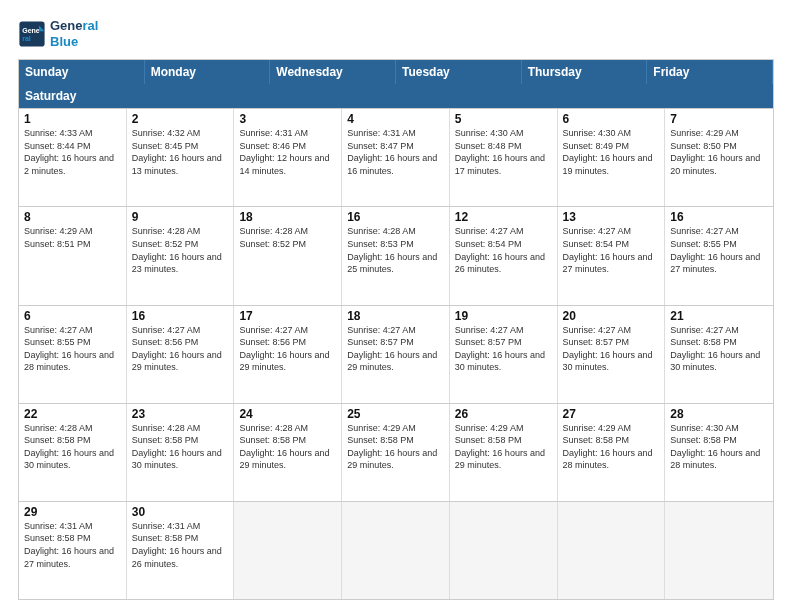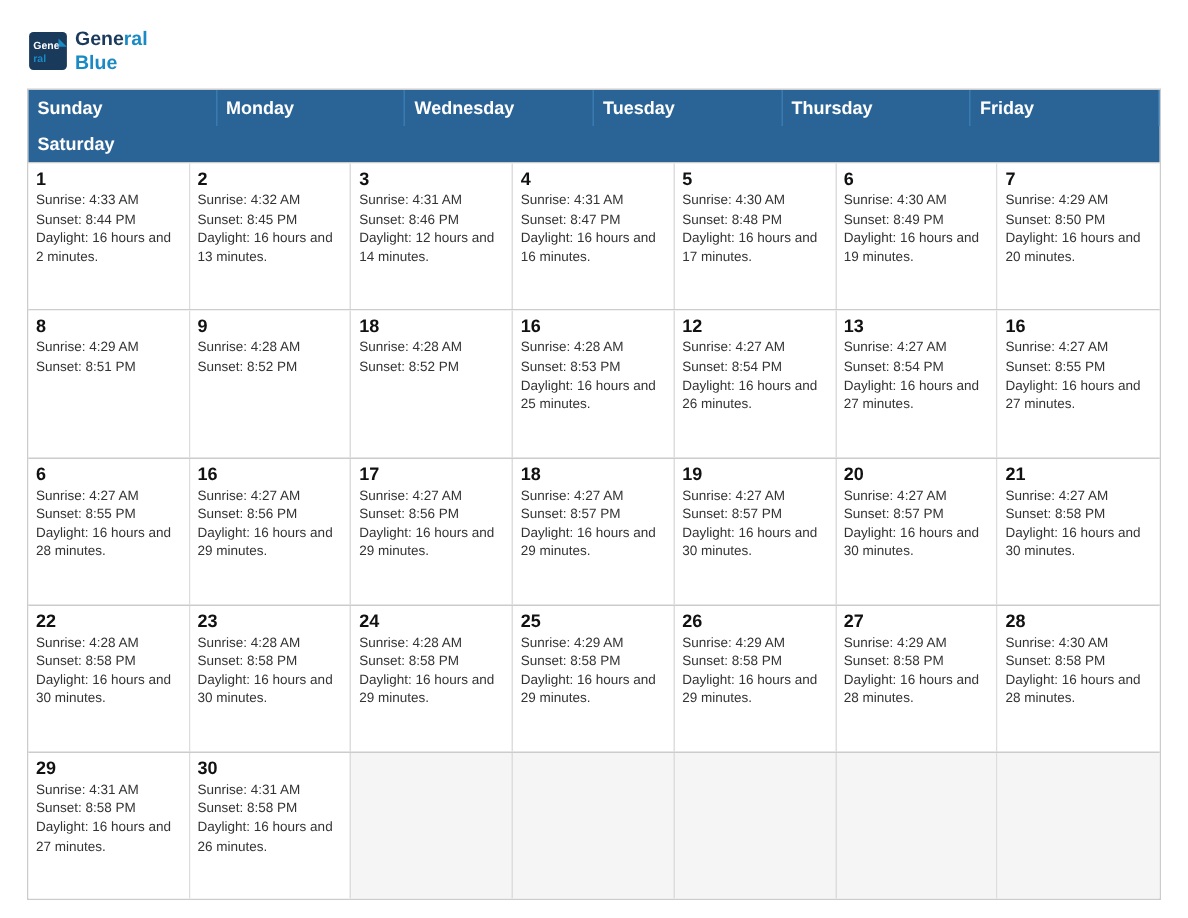--- a/index.html
+++ b/index.html
@@ -190,20 +190,21 @@
         <div class="cal-row">
           <div class="cal-cell">
           <span class="day-num">8</span>
           <p>Sunrise: 4:29 AM</p>
           <p>Sunset: 8:51 PM</p>
         </div>
           <div class="cal-cell">
           <span class="day-num">9</span>
           <p>Sunrise: 4:28 AM</p>
           <p>Sunset: 8:52 PM</p>
+          <p>Daylight: 16 hours and 23 minutes.</p>
         </div>
           <div class="cal-cell">
           <span class="day-num">18</span>
           <p>Sunrise: 4:28 AM</p>
           <p>Sunset: 8:52 PM</p>
         </div>
           <div class="cal-cell">
           <span class="day-num">16</span>
           <p>Sunrise: 4:28 AM</p>
           <p>Sunset: 8:53 PM</p>

